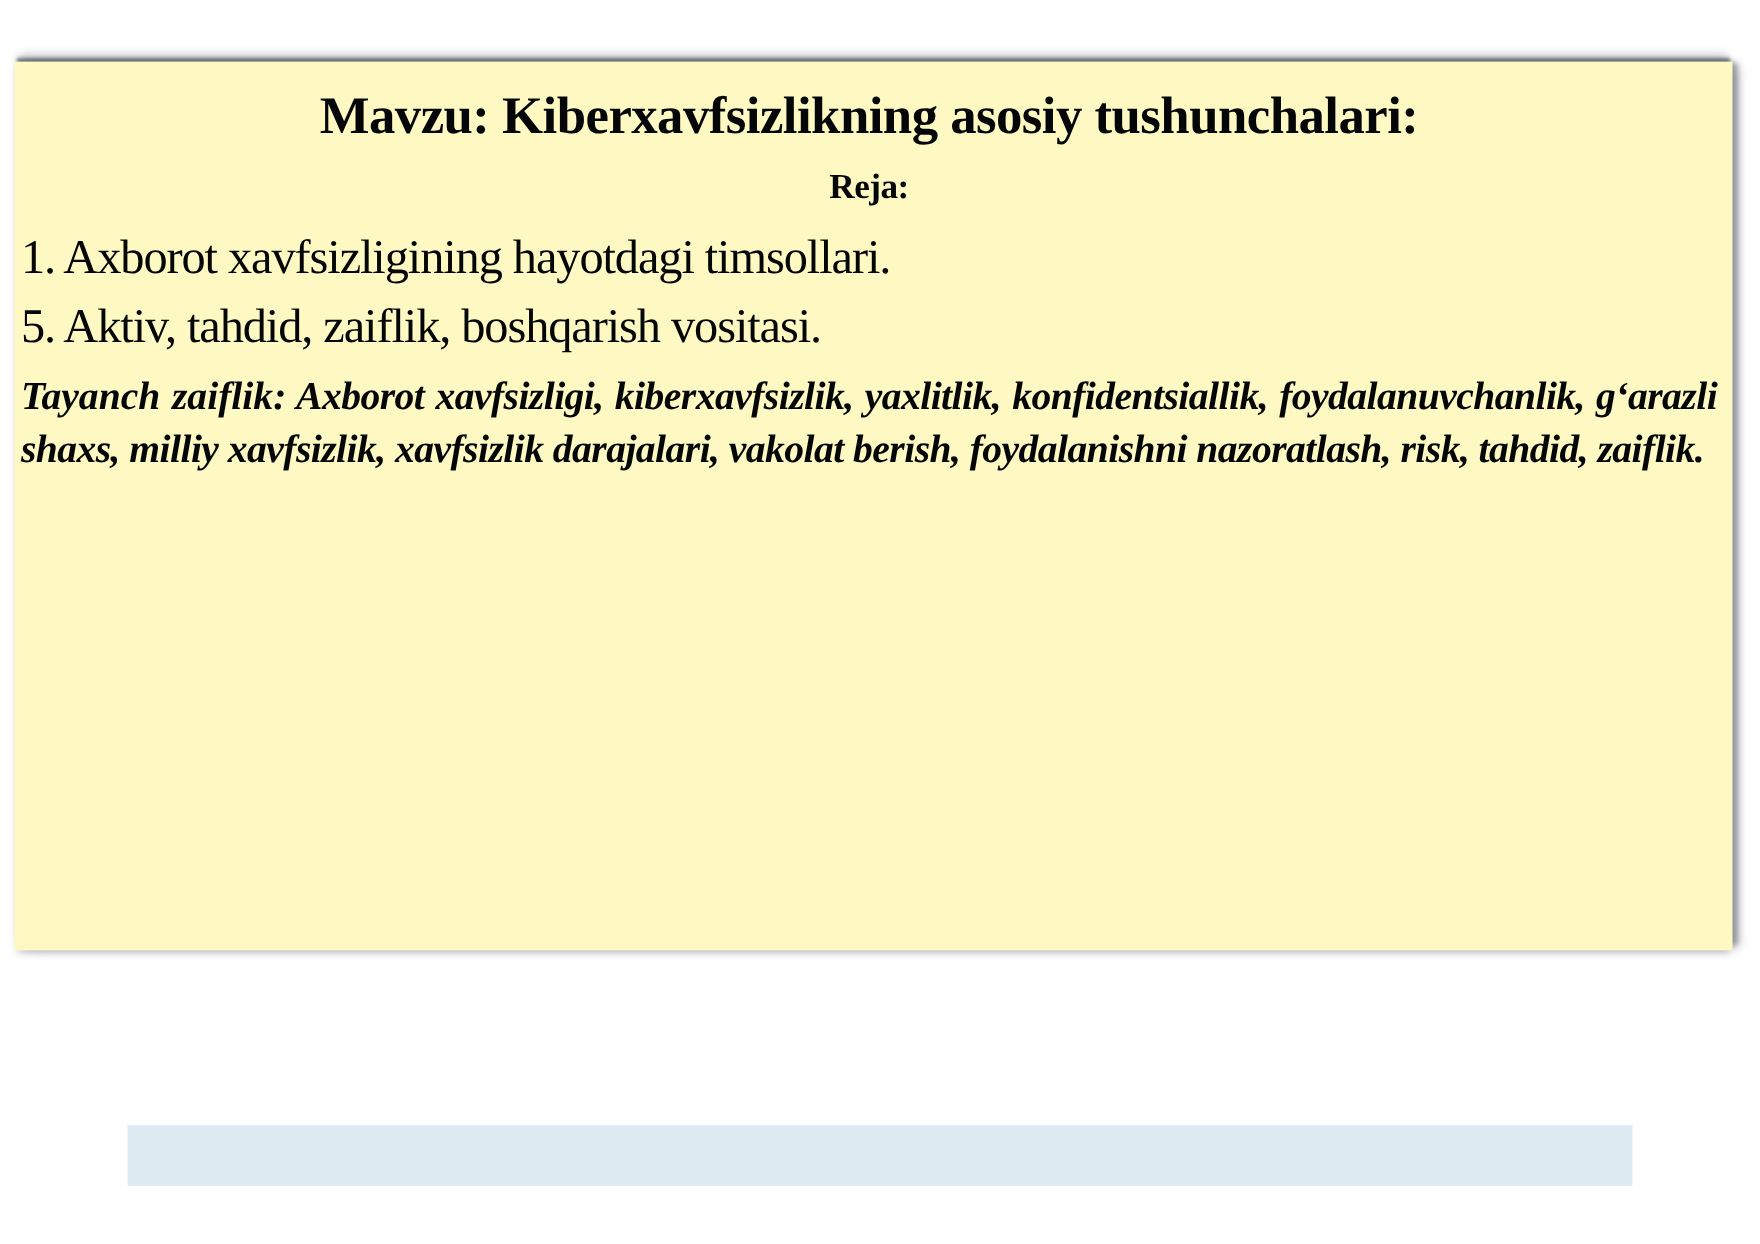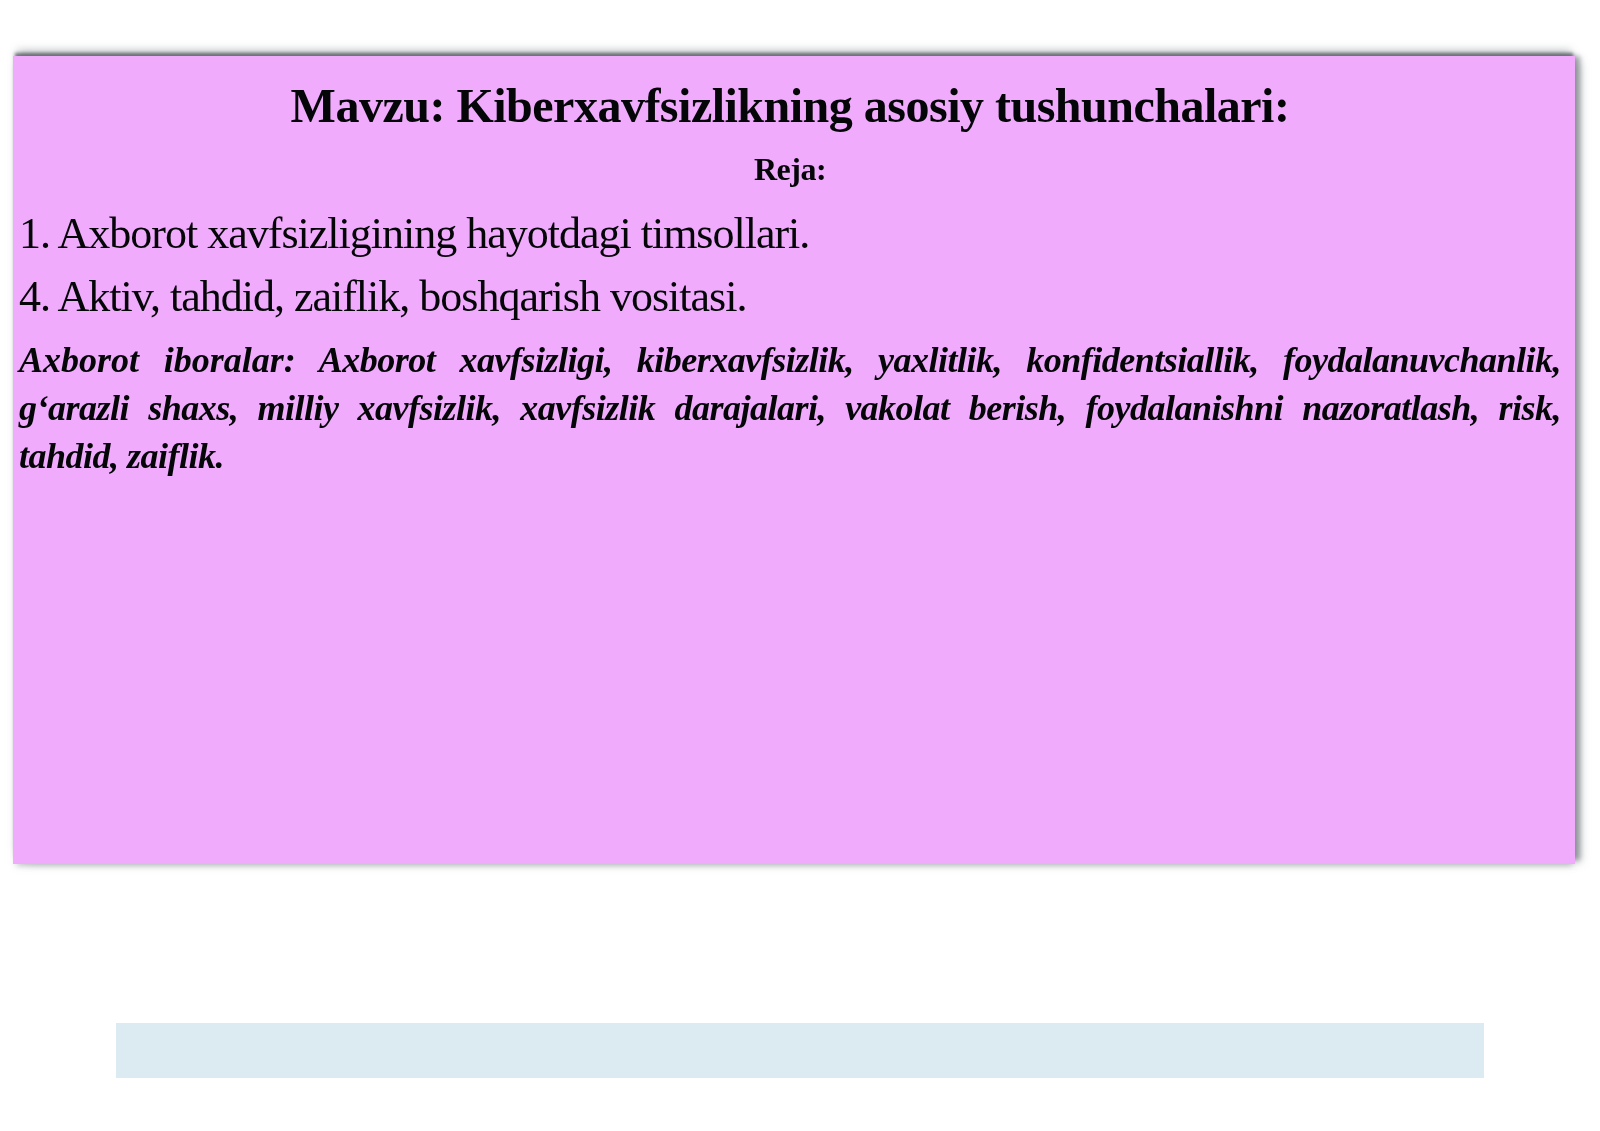--- a/index.html
+++ b/index.html
@@ -17,21 +17,21 @@
     color: #050607;
   }
   .card {
     position: absolute;
     left: 13px;
     top: 56px;
     width: 1562px;
     height: 808px;
     box-sizing: border-box;
     padding: 18px 14px 0 6px;
-    background: #f0abfc;
+    background: #fef9c3;
     box-shadow:
       0 -5px 3px -2px rgba(96, 102, 108, 0.85),
       0 -10px 8px -4px rgba(120, 126, 132, 0.45),
       7px -2px 5px -2px rgba(110, 116, 122, 0.60),
       10px 2px 9px -4px rgba(130, 136, 142, 0.40),
       0 5px 6px -3px rgba(140, 146, 152, 0.50);
   }
   .title {
     font-size: 48px;
     line-height: 64px;
@@ -86,25 +86,25 @@
 <div class="page">
 
   <div class="card">
 
     <div class="title">Mavzu: Kiberxavfsizlikning asosiy tushunchalari:</div>
 
     <div class="subtitle">Reja:</div>
 
     <div class="agenda">
       <div class="item">1. Axborot xavfsizligining hayotdagi timsollari.</div>
-      <div class="item">4. Aktiv, tahdid, zaiflik, boshqarish vositasi.</div>
+      <div class="item">5. Aktiv, tahdid, zaiflik, boshqarish vositasi.</div>
     </div>
 
     <div class="keywords">
-      <span class="kw-lead">Axborot iboralar:</span>
+      <span class="kw-lead">Tayanch zaiflik:</span>
       <span class="kw-terms">Axborot xavfsizligi, kiberxavfsizlik, yaxlitlik, konfidentsiallik, foydalanuvchanlik, g‘arazli shaxs, milliy xavfsizlik, xavfsizlik darajalari, vakolat berish, foydalanishni nazoratlash, risk, tahdid, zaiflik.</span>
     </div>
 
   </div>
 
   <div class="bottom-bar"></div>
 
 </div>
 
 </body></html>

